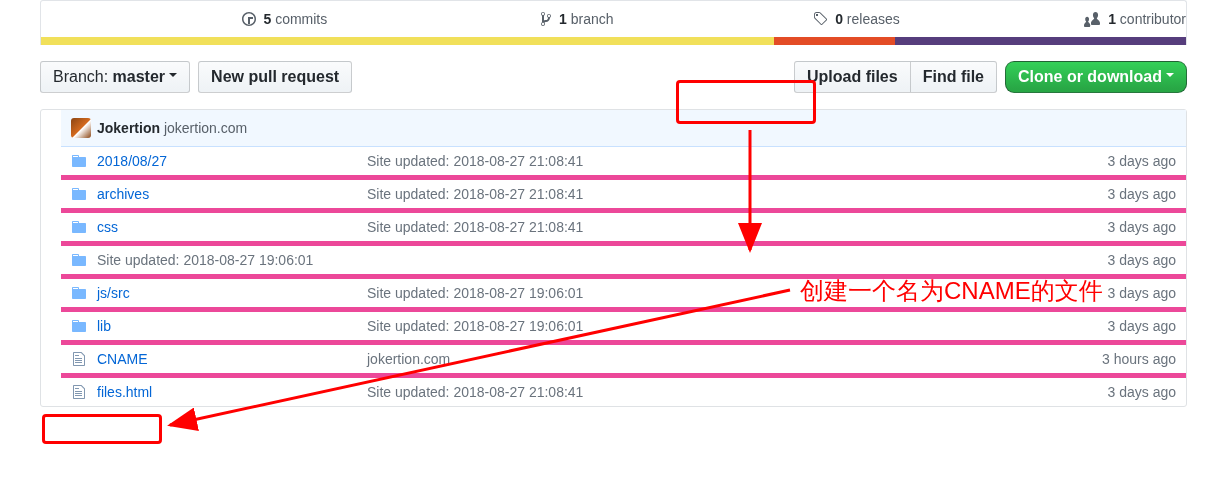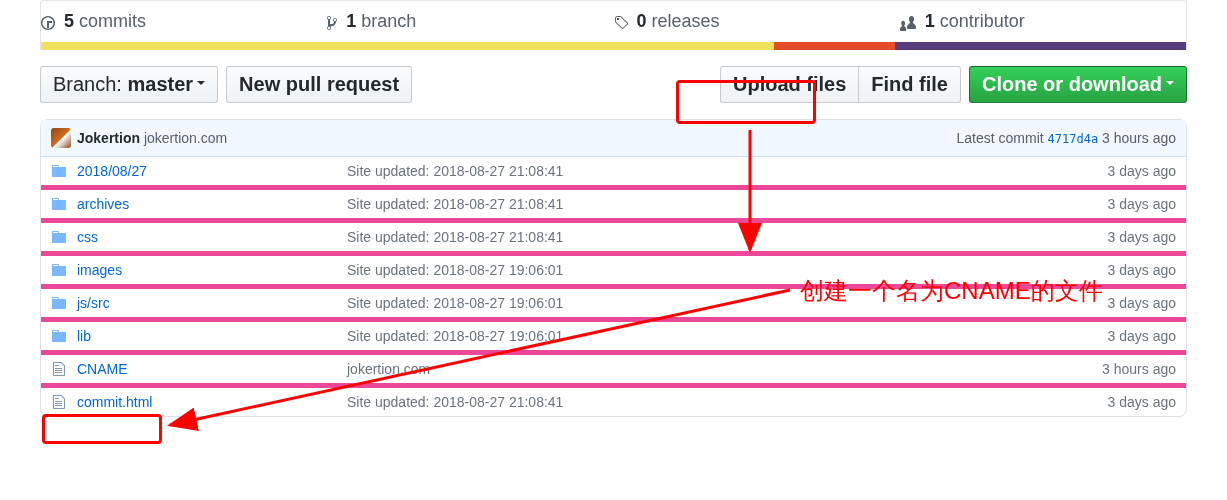--- a/index.html
+++ b/index.html
@@ -15,64 +15,65 @@
 
   
   .stats-bar {
     display: flex;
     border: 1px solid #e1e4e8;
     border-bottom: none;
     border-radius: 3px 3px 0 0;
   }
   .stats-item {
     flex: 1;
-    text-align: left;
+    text-align: right;
     padding: 10px 0;
     color: #586069;
-    font-size: 18px;
+    font-size: 14px;
   }
   .stats-item .num { font-weight: 600; color: #24292e; }
   .stats-item svg { vertical-align: text-bottom; fill: #586069; margin-right: 4px; }
 
   
   .color-bar { display: flex; height: 8px; margin-bottom: 16px; border-left: 1px solid #e1e4e8; border-right: 1px solid #e1e4e8; }
   .color-bar div:nth-child(1){ flex: 730; background: #f1e05a; }
   .color-bar div:nth-child(2){ flex: 120; background: #e34c26; }
   .color-bar div:nth-child(3){ flex: 290; background: #563d7c; }
 
   
   .toolbar { display: flex; align-items: center; margin-bottom: 16px; }
   .btn {
     display: inline-flex;
     align-items: center;
     padding: 6px 12px;
-    font-size: 20px;
+    font-size: 16px;
     font-weight: 600;
     color: #24292e;
     background: linear-gradient(-180deg,#fafbfc,#eff3f6 90%);
     border: 1px solid rgba(27,31,35,.2);
     border-radius: 3px;
     cursor: pointer;
     white-space: nowrap;
   }
   .btn .caret { margin-left: 4px; display:inline-block; width:0;height:0;border:4px solid transparent;border-top-color:#24292e; vertical-align: middle;}
   .btn-group { display: flex; margin-left: 8px; }
   .btn-group .btn { border-radius: 0; border-right-width: 0; }
   .btn-group .btn:first-child { border-radius: 3px 0 0 3px; }
   .btn-group .btn:last-child { border-radius: 0 3px 3px 0; border-right-width: 1px; }
   .btn-primary {
     color: #fff;
     background: linear-gradient(-180deg,#34d058,#28a745 90%);
     border-color: rgba(27,31,35,.5);
+    border-radius: 9px;
   }
   .btn-primary .caret { border-top-color: #fff; }
   .branch-label { font-weight: 400; }
 
   
-  .file-box { border: 1px solid #dfe2e5; border-radius: 8px; }
+  .file-box { border: 1px solid #dfe2e5; border-radius: 3px; padding-left: 20px; }
   .commit-tease {
     display: flex; align-items: center;
     padding: 8px 10px;
     background: #f1f8ff;
     border-bottom: 1px solid #c8e1ff;
     font-size: 14px;
     color: #586069;
   }
   .avatar { width: 20px; height: 20px; border-radius: 3px; background: linear-gradient(135deg,#8b4513 0%,#d2691e 50%,#fff 55%,#8b4513 100%); margin-right: 6px; }
   .author { font-weight: 600; color: #24292e; }
@@ -158,25 +159,20 @@
       <span>Clone or download</span>
       <span class="caret"></span>
     </button>
   </div>
 
   <div class="file-box">
     <div class="commit-tease">
       <div class="avatar"></div>
       <span class="author">Jokertion</span>
       &nbsp;<span>jokertion.com</span>
-      <span class="tease-right">
-        <span>Latest commit</span>
-        <span class="sha">4717d4a</span>
-        <span>3 hours ago</span>
-      </span>
     </div>
     <div id="file-rows">
         <div class="file-row">
           <svg class="file-icon dir" viewBox="0 0 14 16" width="14" height="16">
             <path d="M13 4H7V3c0-.66-.31-1-1-1H1c-.55 0-1 .45-1 1v10c0 .55.45 1 1 1h12c.55 0 1-.45 1-1V5c0-.55-.45-1-1-1zM6 4H1V3h5v1z"></path>
           </svg>
           <span class="file-name">2018/08/<a>27</a></span>
           <span class="file-msg">Site updated: 2018-08-27 21:08:41</span>
           <span class="file-age">3 days ago</span>
         </div>
@@ -193,21 +189,20 @@
             <path d="M13 4H7V3c0-.66-.31-1-1-1H1c-.55 0-1 .45-1 1v10c0 .55.45 1 1 1h12c.55 0 1-.45 1-1V5c0-.55-.45-1-1-1zM6 4H1V3h5v1z"></path>
           </svg>
           <span class="file-name"><a>css</a></span>
           <span class="file-msg">Site updated: 2018-08-27 21:08:41</span>
           <span class="file-age">3 days ago</span>
         </div>
         <div class="file-row">
           <svg class="file-icon dir" viewBox="0 0 14 16" width="14" height="16">
             <path d="M13 4H7V3c0-.66-.31-1-1-1H1c-.55 0-1 .45-1 1v10c0 .55.45 1 1 1h12c.55 0 1-.45 1-1V5c0-.55-.45-1-1-1zM6 4H1V3h5v1z"></path>
           </svg>
-          <span class="file-name"><a>images</a></span>
           <span class="file-msg">Site updated: 2018-08-27 19:06:01</span>
           <span class="file-age">3 days ago</span>
         </div>
         <div class="file-row">
           <svg class="file-icon dir" viewBox="0 0 14 16" width="14" height="16">
             <path d="M13 4H7V3c0-.66-.31-1-1-1H1c-.55 0-1 .45-1 1v10c0 .55.45 1 1 1h12c.55 0 1-.45 1-1V5c0-.55-.45-1-1-1zM6 4H1V3h5v1z"></path>
           </svg>
           <span class="file-name">js/<a>src</a></span>
           <span class="file-msg">Site updated: 2018-08-27 19:06:01</span>
           <span class="file-age">3 days ago</span>
@@ -225,21 +220,21 @@
             <path d="M6 5H2V4h4v1zM2 8h7V7H2v1zm0 2h7V9H2v1zm0 2h7v-1H2v1zm10-7.5V14c0 .55-.45 1-1 1H1c-.55 0-1-.45-1-1V2c0-.55.45-1 1-1h7.5L12 4.5zM11 5L8 2H1v12h10V5z"></path>
           </svg>
           <span class="file-name"><a>CNAME</a></span>
           <span class="file-msg">jokertion.com</span>
           <span class="file-age">3 hours ago</span>
         </div>
         <div class="file-row">
           <svg class="file-icon" viewBox="0 0 12 16" width="12" height="16">
             <path d="M6 5H2V4h4v1zM2 8h7V7H2v1zm0 2h7V9H2v1zm0 2h7v-1H2v1zm10-7.5V14c0 .55-.45 1-1 1H1c-.55 0-1-.45-1-1V2c0-.55.45-1 1-1h7.5L12 4.5zM11 5L8 2H1v12h10V5z"></path>
           </svg>
-          <span class="file-name"><a>commit.html</a></span>
+          <span class="file-name"><a>files.html</a></span>
           <span class="file-msg">Site updated: 2018-08-27 21:08:41</span>
           <span class="file-age">3 days ago</span>
         </div>
       </div>
   </div>
 
 </div>
 
 <div class="annotation-layer">
   <div class="red-box" style="left:676px; top:80px; width:140px; height:44px;"></div>

